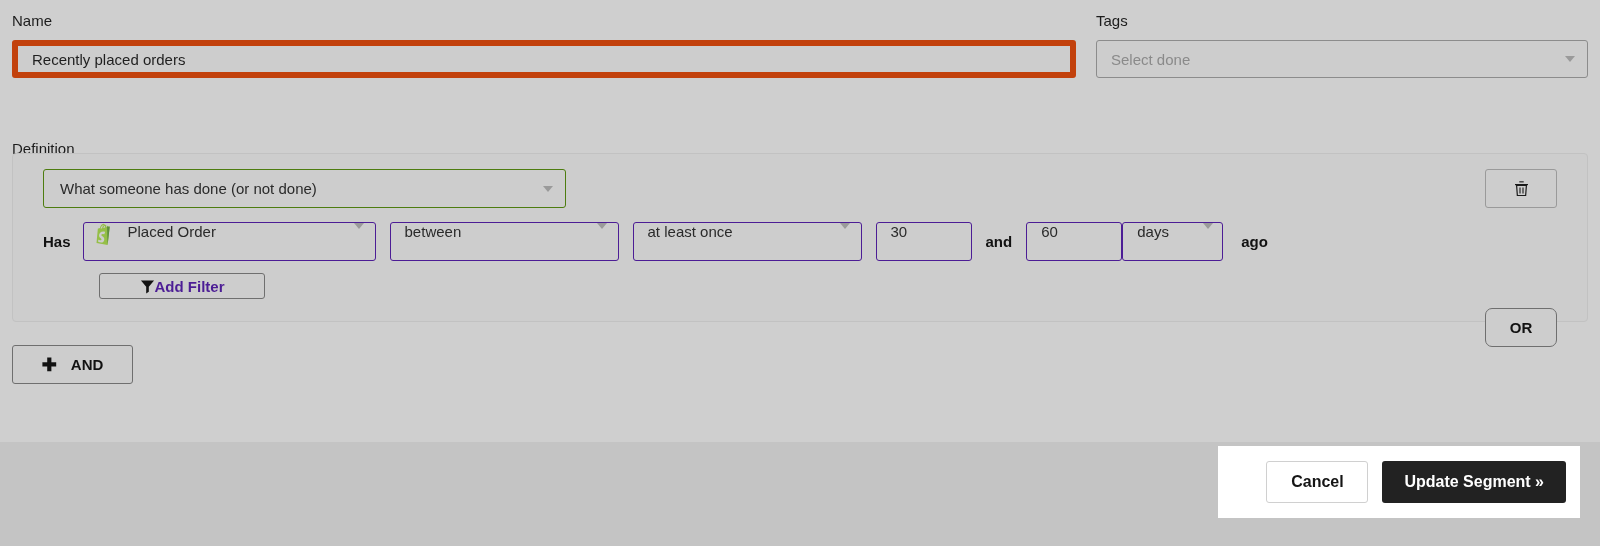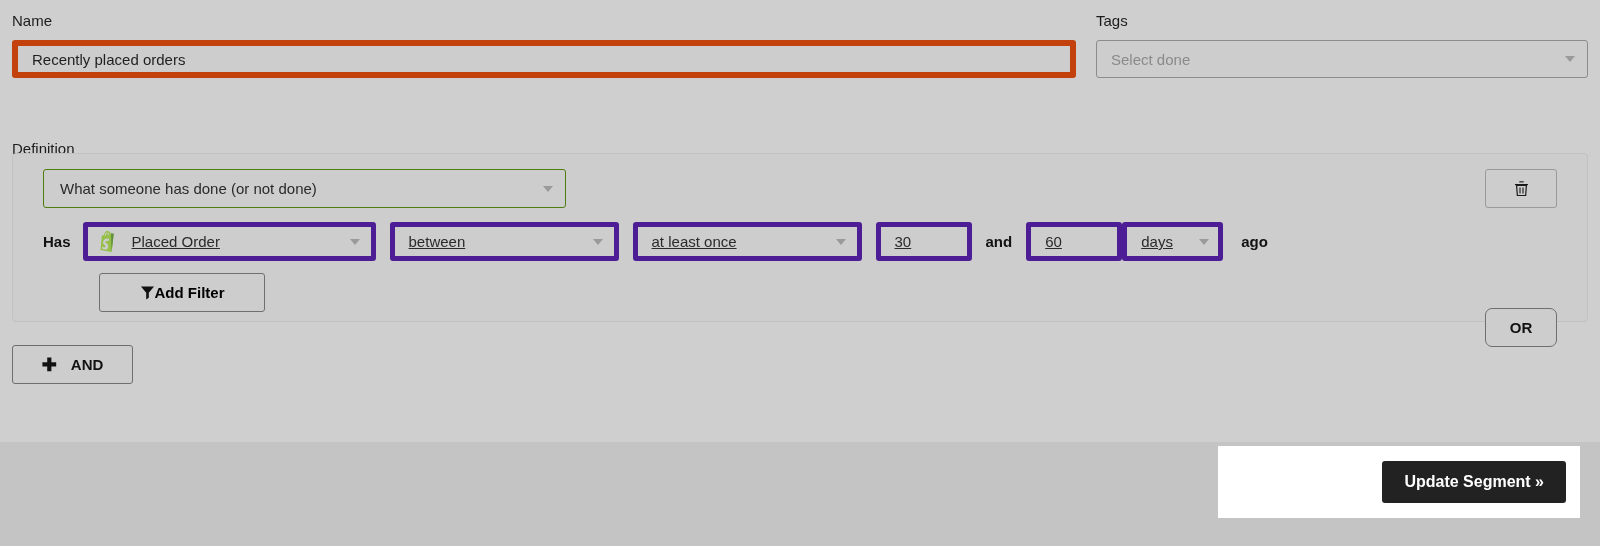--- a/index.html
+++ b/index.html
@@ -189,30 +189,28 @@
     margin-left: 18px;
   }
   .row-label.plain-left {
     margin-left: 14px;
     margin-right: 14px;
   }
 
   .ctl {
     box-sizing: border-box;
     height: 39px;
-    border: 5px solid #4c1d95;
-    border-radius: 3px;
-    background: #cdcdcd;
-    display: flex;
-    align-items: center;
+    border: 1px solid #4c1d95;
+    border-radius: 3px;
+    background: #cdcdcd;
+    display: flex;
     font-size: 15px;
     color: #2a2a2a;
     padding: 0 11px 0 14px;
     white-space: nowrap;
-    text-decoration: underline;
   }
   .ctl .txt { flex: 1; }
 
   .ctl-metric { width: 293px; margin-right: 14px; padding-left: 10px; }
   .ctl-freq   { width: 229px; margin-right: 14px; }
   .ctl-range  { width: 229px; margin-right: 14px; }
   .ctl-num    { width: 96px;  justify-content: flex-start; padding-left: 14px; }
   .ctl-unit   { width: 101px; margin-left: 0; padding-right: 9px; }
 
   .shopify-icon {
@@ -221,31 +219,31 @@
     margin-right: 10px;
     flex: none;
     display: block;
   }
 
   .add-filter-btn {
     position: absolute;
     left: 86px;
     top: 119px;
     width: 166px;
-    height: 39px;
+    height: 26px;
     box-sizing: border-box;
     border: 1px solid #6f6f6f;
     border-radius: 3px;
     background: #cdcdcd;
     display: flex;
     align-items: center;
     justify-content: center;
     font-size: 15px;
     font-weight: 700;
-    color: #000000;
+    color: #4c1d95;
     cursor: pointer;
   }
 
   
   .and-btn {
     position: absolute;
     left: 12px;
     top: 345px;
     width: 121px;
     height: 39px;
@@ -418,16 +416,17 @@
   </div>
 
   <div class="and-btn">
     <span class="plus-glyph">✚</span>
     <span>AND</span>
   </div>
 
   <div class="footer-bar"></div>
 
   <div class="footer-panel">
+    <button class="btn-cancel">Cancel</button>
     <button class="btn-primary">Update Segment »</button>
   </div>
 
 </div>
 
 </body></html>

